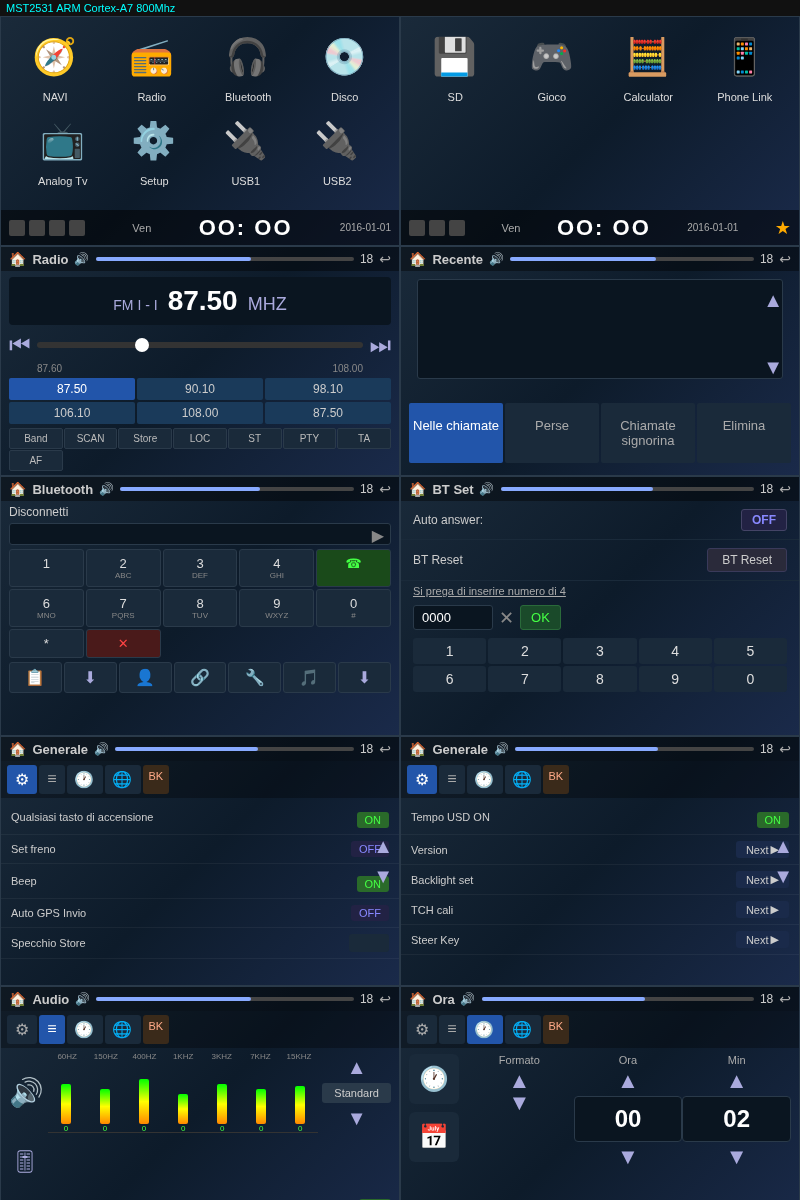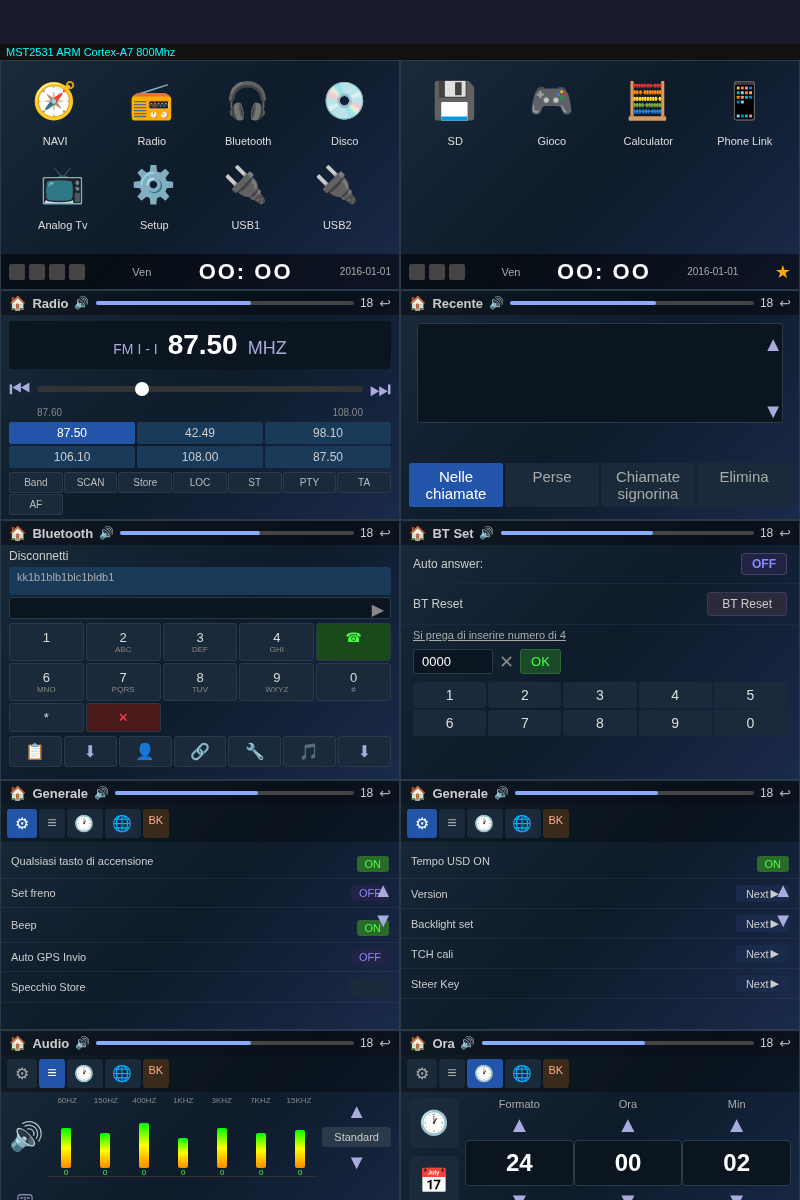--- a/index.html
+++ b/index.html
@@ -10,21 +10,20 @@
       font-family: Arial, sans-serif;
       overflow-x: hidden;
     }
 
     .top-bar {
       background: #111;
       color: #0ff;
       font-size: 11px;
       padding: 2px 6px;
       width: 100%;
-      margin-top: 44px;
     }
 
     
     .panel {
       background: linear-gradient(135deg, #1a2a3a 0%, #0d1b2a 50%, #1a2a4a 100%);
       border: 1px solid #2a3a4a;
       position: relative;
       overflow: hidden;
     }
 
@@ -267,22 +266,22 @@
       right: 8px;
       color: #aad;
       font-size: 20px;
       cursor: pointer;
     }
 
     .recent-tab {
       background: #1a2a3a;
       color: #aaa;
       text-align: center;
-      padding: 5px 2px;
-      font-size: 15px;
+      padding: 15px 2px;
+      font-size: 13px;
       cursor: pointer;
       border-radius: 2px;
     }
 
     .recent-tab.active {
       background: #2255aa;
       color: #fff;
     }
 
     .bt-disconnect {
@@ -729,21 +728,21 @@
         <div class="radio-thumb"></div>
       </div>
       <span class="radio-next">⏭</span>
     </div>
     <div class="radio-scale">
       <span>87.60</span>
       <span>108.00</span>
     </div>
     <div class="freq-grid">
       <div class="freq-btn active">87.50</div>
-      <div class="freq-btn">42.49</div>
+      <div class="freq-btn">90.10</div>
       <div class="freq-btn">98.10</div>
       <div class="freq-btn">106.10</div>
       <div class="freq-btn">108.00</div>
       <div class="freq-btn">87.50</div>
     </div>
     <div class="radio-controls">
       <div class="radio-ctrl-btn">Band</div>
       <div class="radio-ctrl-btn">SCAN</div>
       <div class="radio-ctrl-btn">Store</div>
       <div class="radio-ctrl-btn">LOC</div>
@@ -787,23 +786,20 @@
       <span class="title">Bluetooth</span>
       <span class="vol-icon">🔊</span>
       <div class="slider-bar">
         <div class="slider-fill"></div>
       </div>
       <span class="num">18</span>
       <span class="back-icon">↩</span>
     </div>
     <div class="bt-disconnect">
       <span>Disconnetti</span>
-    </div>
-    <div class="bt-device-bar">
-      <span>kk1b1blb1blc1bldb1</span>
     </div>
     <div style="background:#0a1520;margin:2px 8px;height:22px;border-radius:3px;border:1px solid #2a3a4a;position:relative;">
       <span style="position:absolute;right:6px;top:2px;color:#888;font-size:16px;">▶</span>
     </div>
     <div class="bt-numpad">
       <div class="bt-num-btn">1</div>
       <div class="bt-num-btn">2<span class="sub">ABC</span></div>
       <div class="bt-num-btn">3<span class="sub">DEF</span></div>
       <div class="bt-num-btn">4<span class="sub">GHI</span></div>
       <div class="bt-num-btn green">☎</div>
@@ -1060,21 +1056,20 @@
     <div style="display:flex;gap:6px;padding:6px 8px;">
       <div style="display:flex;flex-direction:column;gap:8px;align-items:center;">
         <div class="ora-icon-btn">🕐</div>
         <div class="ora-icon-btn">📅</div>
       </div>
       <div style="flex:1;">
         <div style="display:grid;grid-template-columns:repeat(3,1fr);">
           <div class="ora-col">
             <span class="ora-col-label">Formato</span>
             <span class="ora-up-btn">▲</span>
-            <div class="ora-value">24</div>
             <span class="ora-down-btn">▼</span>
           </div>
           <div class="ora-col">
             <span class="ora-col-label">Ora</span>
             <span class="ora-up-btn">▲</span>
             <div class="ora-value">00</div>
             <span class="ora-down-btn">▼</span>
           </div>
           <div class="ora-col">
             <span class="ora-col-label">Min</span>

